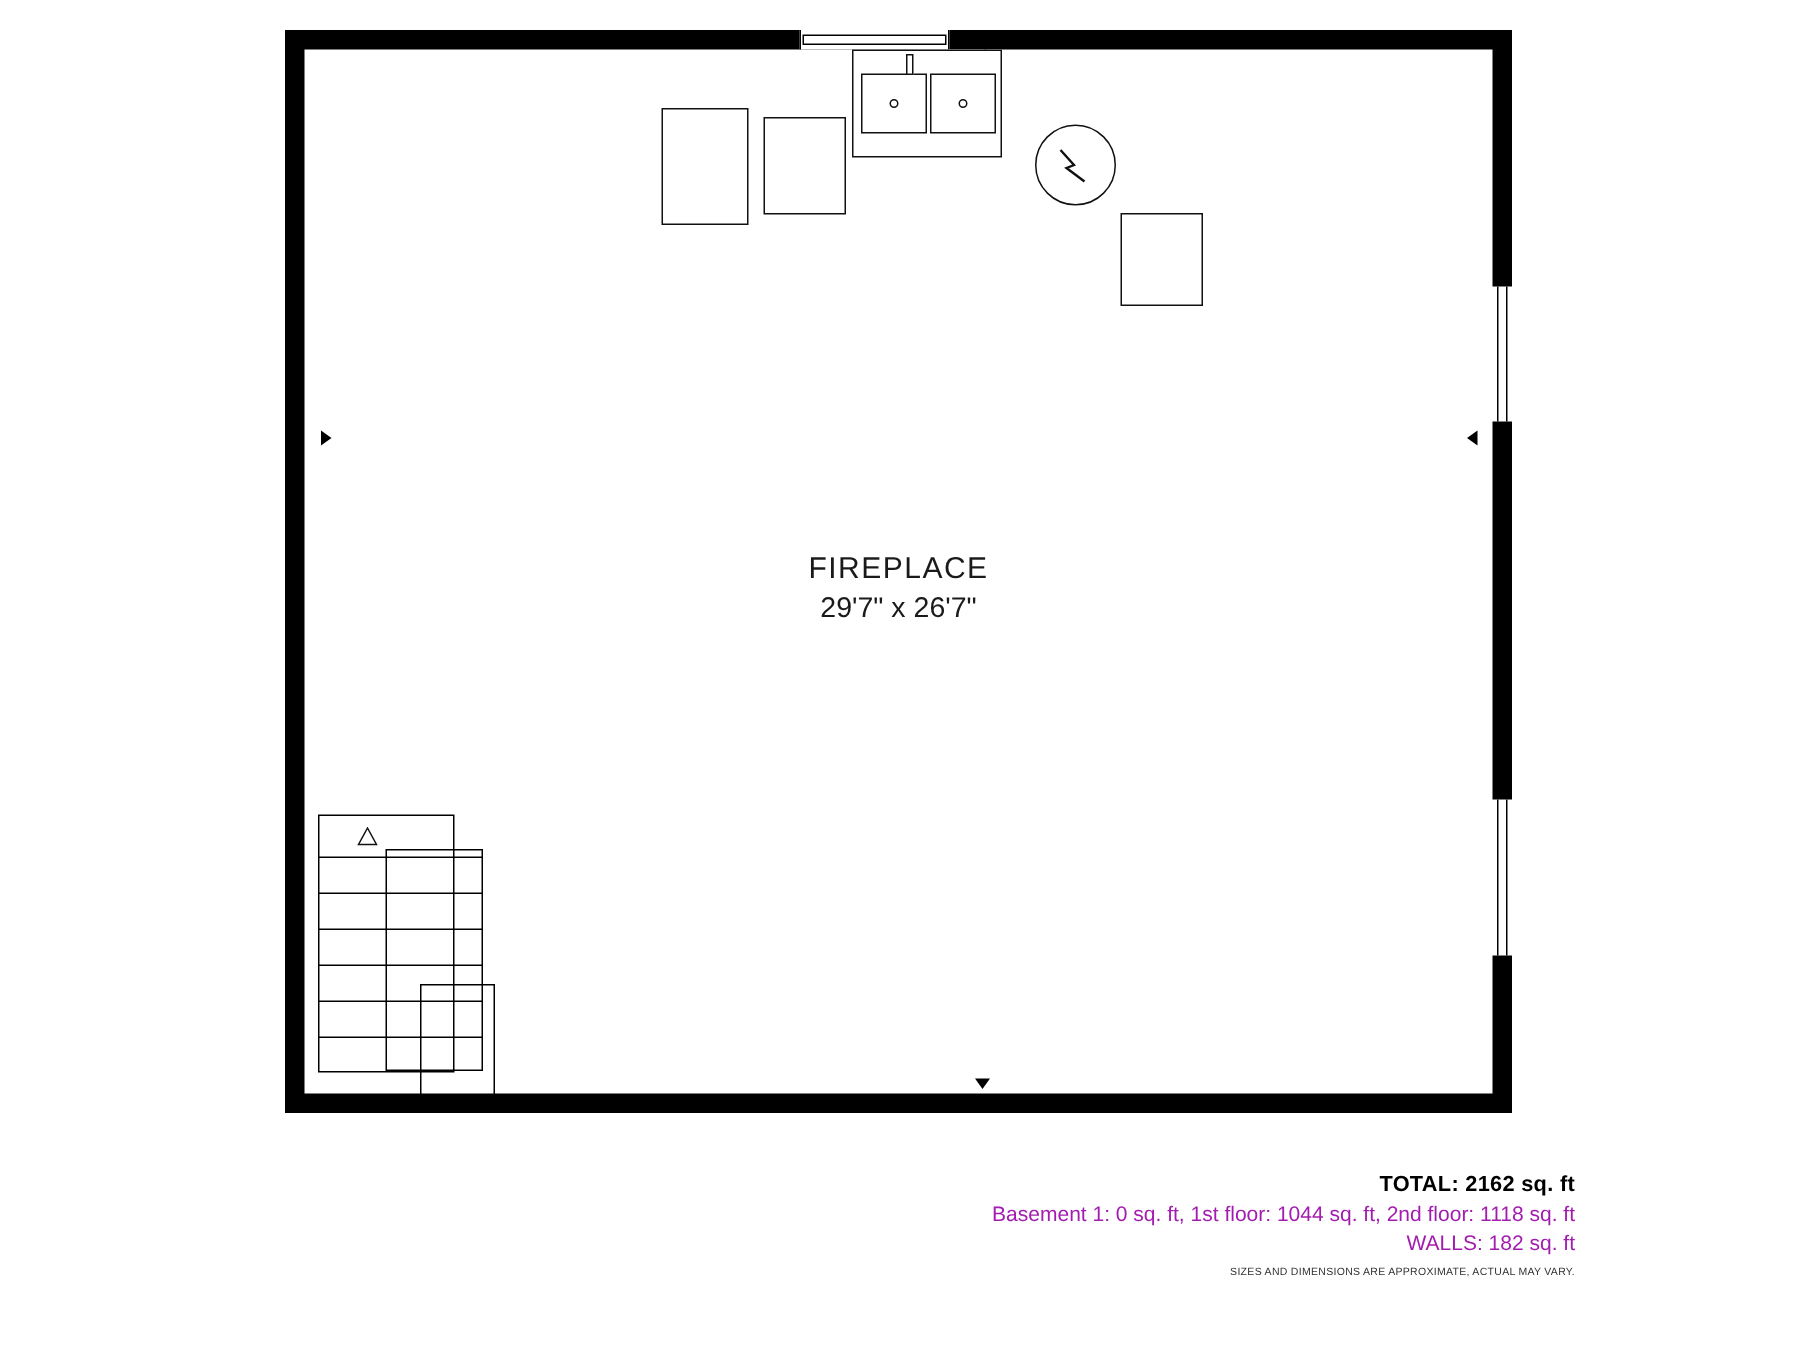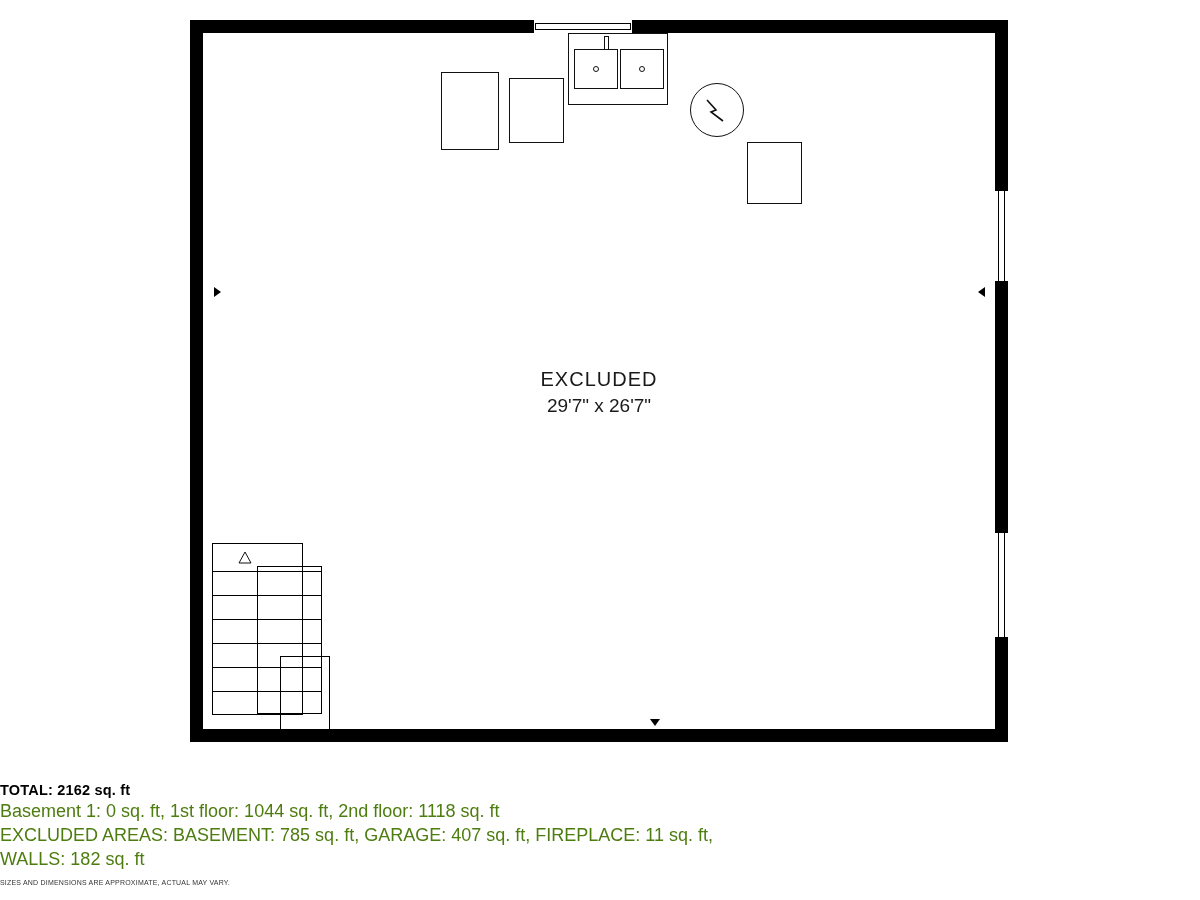--- a/index.html
+++ b/index.html
@@ -157,34 +157,34 @@
   }
   .stair-frame {
     position: absolute;
     border: 1px solid #000;
     box-sizing: border-box;
   }
 
   
   .footer {
     position: absolute;
-    left: 0;
+    left: 10px;
     top: 782px;
     width: 1040px;
-    text-align: left;
+    text-align: right;
   }
   .footer-total {
     font-size: 14.5px;
     font-weight: bold;
     color: #000;
     letter-spacing: 0.2px;
   }
   .footer-line {
-    font-size: 18px;
-    color: #4d7c0f;
+    font-size: 14px;
+    color: #a21caf;
     margin-top: 3px;
   }
   .footer-fine {
     font-size: 7px;
     color: #333;
     margin-top: 9px;
     letter-spacing: 0.2px;
   }
 </style>
 </head>
@@ -241,27 +241,26 @@
       <div class="stair-line" style="left:0;  top:76px;  width:110px;"></div>
       <div class="stair-line" style="left:0;  top:100px; width:110px;"></div>
       <div class="stair-line" style="left:0;  top:124px; width:110px;"></div>
       <div class="stair-line" style="left:0;  top:148px; width:110px;"></div>
       <svg style="position:absolute; left:26px; top:8px; width:14px; height:14px;" viewBox="0 0 14 14">
         <polygon points="7,1 13,12 1,12" fill="none" stroke="#111" stroke-width="1"></polygon>
       </svg>
     </div>
 
     <div class="room-label" style="left:259px; top:348px; width:300px;">
-      <div class="room-name">EXCLUDED</div>
+      <div class="room-name">FIREPLACE</div>
       <div class="room-dims">29'7" x 26'7"</div>
     </div>
 
   </div>
 
   <div class="footer">
     <div class="footer-total">TOTAL: 2162 sq. ft</div>
     <div class="footer-line">Basement 1: 0 sq. ft, 1st floor: 1044 sq. ft, 2nd floor: 1118 sq. ft</div>
-    <div class="footer-line">EXCLUDED AREAS: BASEMENT: 785 sq. ft, GARAGE: 407 sq. ft, FIREPLACE: 11 sq. ft,</div>
     <div class="footer-line">WALLS: 182 sq. ft</div>
     <div class="footer-fine">SIZES AND DIMENSIONS ARE APPROXIMATE, ACTUAL MAY VARY.</div>
   </div>
 
 </div>
 
 </body></html>

